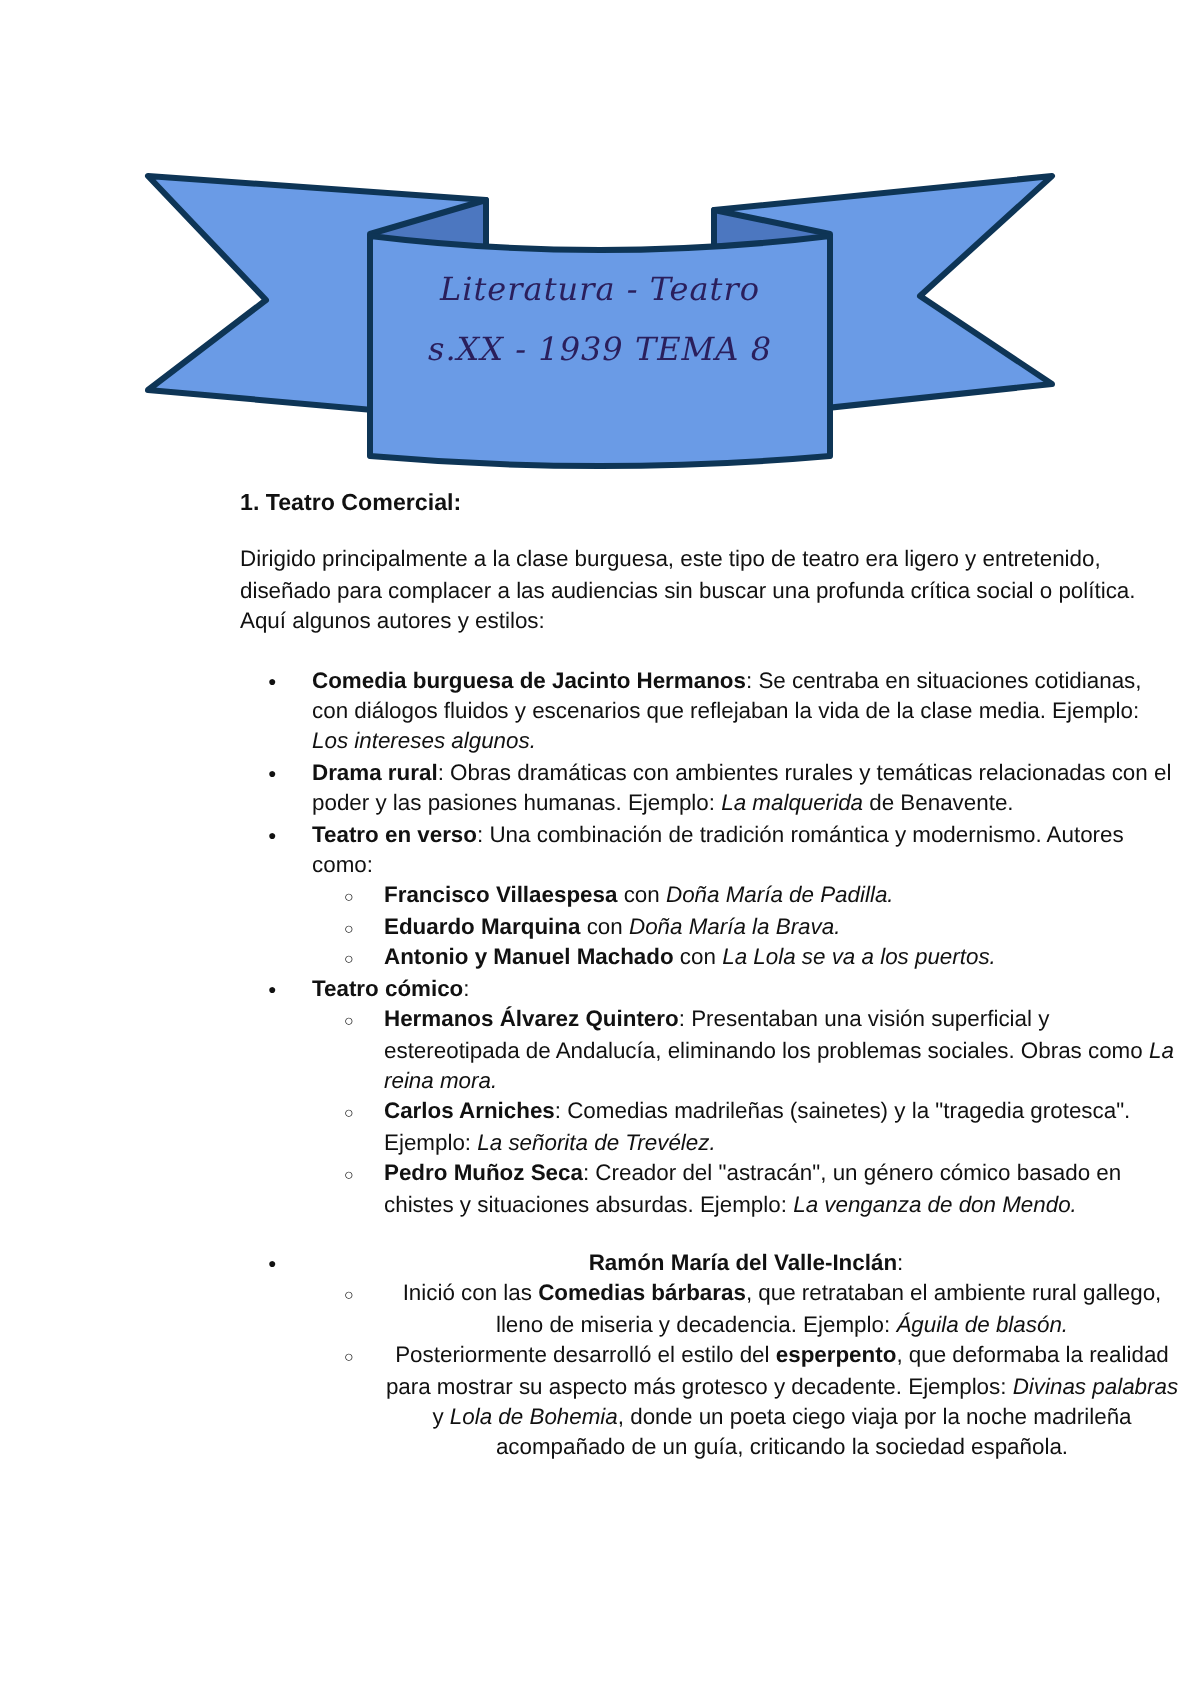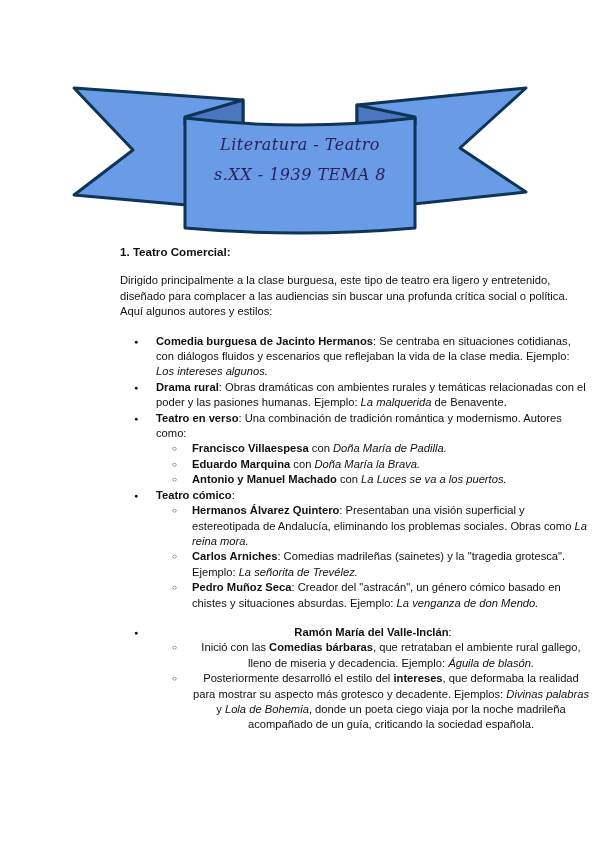--- a/index.html
+++ b/index.html
@@ -48,35 +48,35 @@
 <div class="doc">
   <h2>1. Teatro Comercial:</h2>
   <p>Dirigido principalmente a la clase burguesa, este tipo de teatro era ligero y entretenido, diseñado para complacer a las audiencias sin buscar una profunda crítica social o política. Aquí algunos autores y estilos:</p>
   <ul class="l1">
     <li><b>Comedia burguesa de Jacinto Hermanos</b><span>: Se centraba en situaciones cotidianas, con diálogos fluidos y escenarios que reflejaban la vida de la clase media. Ejemplo: </span><i>Los intereses algunos.</i></li>
     <li><b>Drama rural</b><span>: Obras dramáticas con ambientes rurales y temáticas relacionadas con el poder y las pasiones humanas. Ejemplo: </span><i>La malquerida</i><span> de Benavente.</span></li>
     <li><b>Teatro en verso</b><span>: Una combinación de tradición romántica y modernismo. Autores como:</span>
       <ul class="l2">
         <li><b>Francisco Villaespesa</b><span> con </span><i>Doña María de Padilla.</i></li>
         <li><b>Eduardo Marquina</b><span> con </span><i>Doña María la Brava.</i></li>
-        <li><b>Antonio y Manuel Machado</b><span> con </span><i>La Luces se va a los puertos.</i></li>
+        <li><b>Antonio y Manuel Machado</b><span> con </span><i>La Lola se va a los puertos.</i></li>
       </ul>
     </li>
     <li><b>Teatro cómico</b><span>:</span>
       <ul class="l2">
         <li><b>Hermanos Álvarez Quintero</b><span>: Presentaban una visión superficial y estereotipada de Andalucía, eliminando los problemas sociales. Obras como </span><i>La reina mora.</i></li>
         <li><b>Carlos Arniches</b><span>: Comedias madrileñas (sainetes) y la "tragedia grotesca". Ejemplo: </span><i>La señorita de Trevélez.</i></li>
         <li><b>Pedro Muñoz Seca</b><span>: Creador del "astracán", un género cómico basado en chistes y situaciones absurdas. Ejemplo: </span><i>La venganza de don Mendo.</i></li>
       </ul>
     </li>
   </ul>
 
   <div class="sec2">
     <ul class="l1">
       <li><b>Ramón María del Valle-Inclán</b><span>:</span>
         <ul class="l2">
           <li><span>Inició con las </span><b>Comedias bárbaras</b><span>, que retrataban el ambiente rural gallego, lleno de miseria y decadencia. Ejemplo: </span><i>Águila de blasón.</i></li>
-          <li><span>Posteriormente desarrolló el estilo del </span><b>intereses</b><span>, que deformaba la realidad para mostrar su aspecto más grotesco y decadente. Ejemplos: </span><i>Divinas palabras</i><span> y </span><i>Lola de Bohemia</i><span>, donde un poeta ciego viaja por la noche madrileña acompañado de un guía, criticando la sociedad española.</span></li>
+          <li><span>Posteriormente desarrolló el estilo del </span><b>esperpento</b><span>, que deformaba la realidad para mostrar su aspecto más grotesco y decadente. Ejemplos: </span><i>Divinas palabras</i><span> y </span><i>Lola de Bohemia</i><span>, donde un poeta ciego viaja por la noche madrileña acompañado de un guía, criticando la sociedad española.</span></li>
         </ul>
       </li>
     </ul>
   </div>
 </div>
 
 </body></html>

